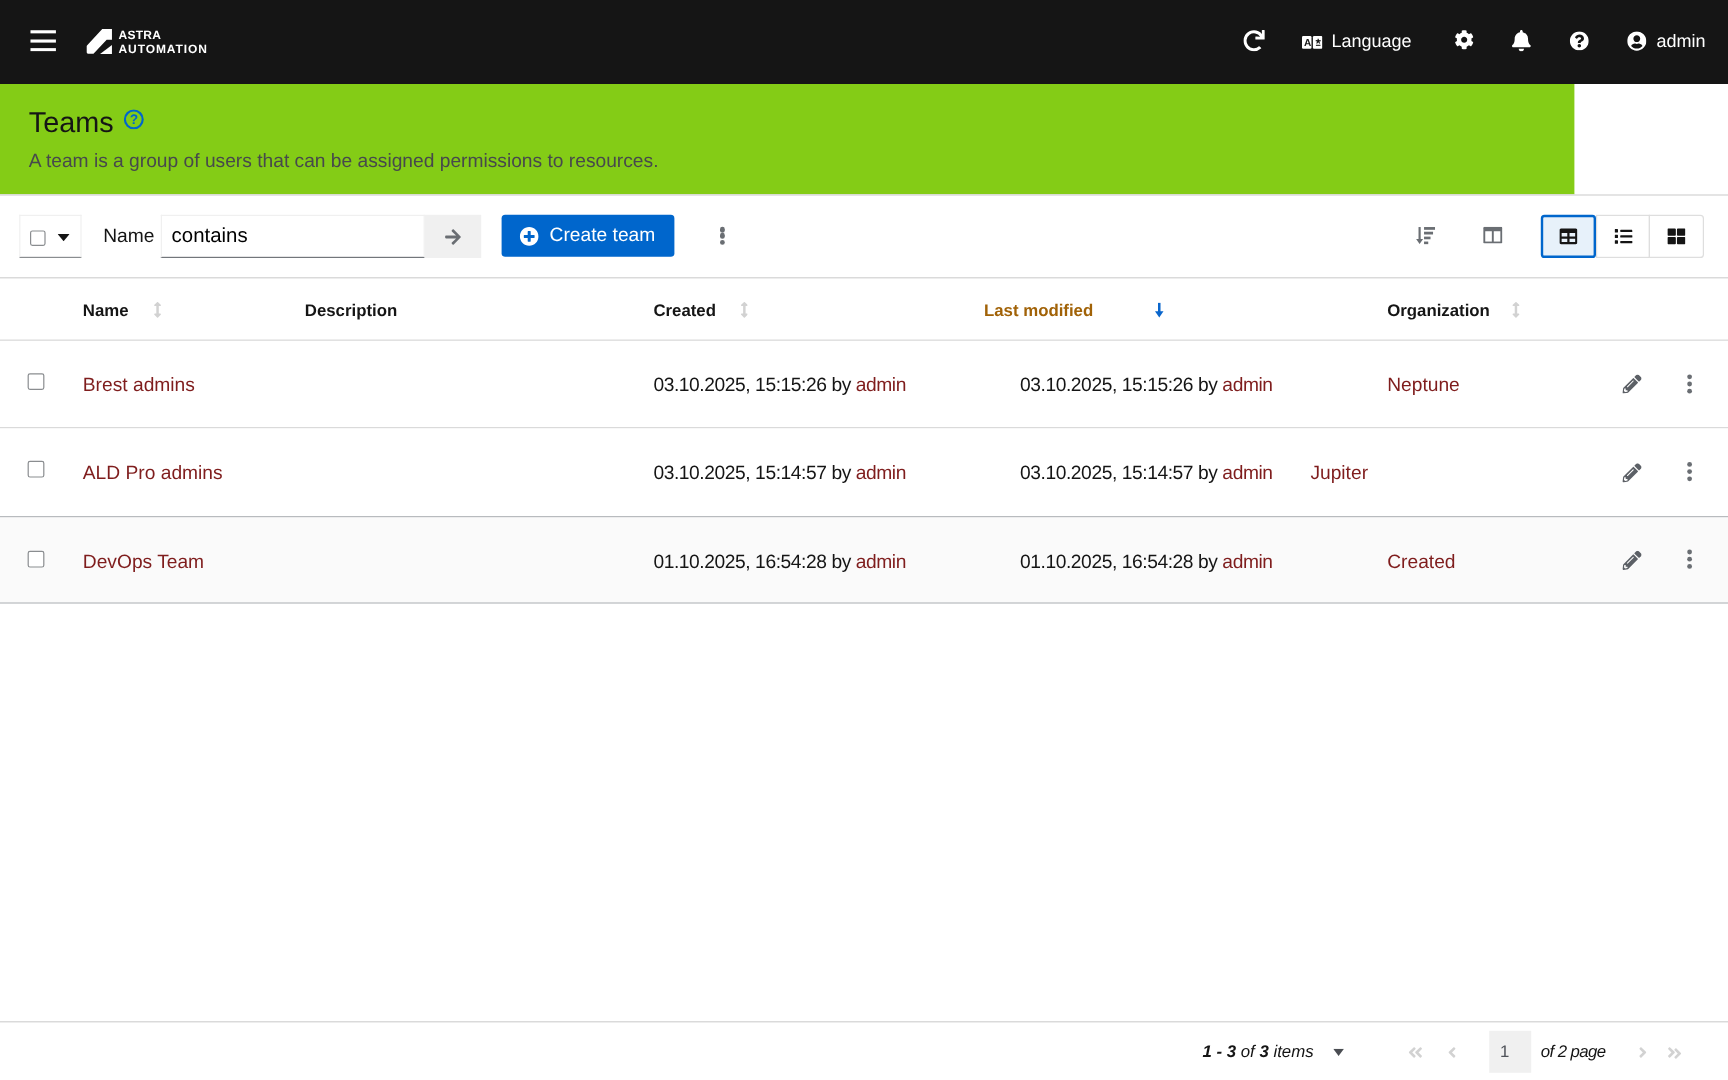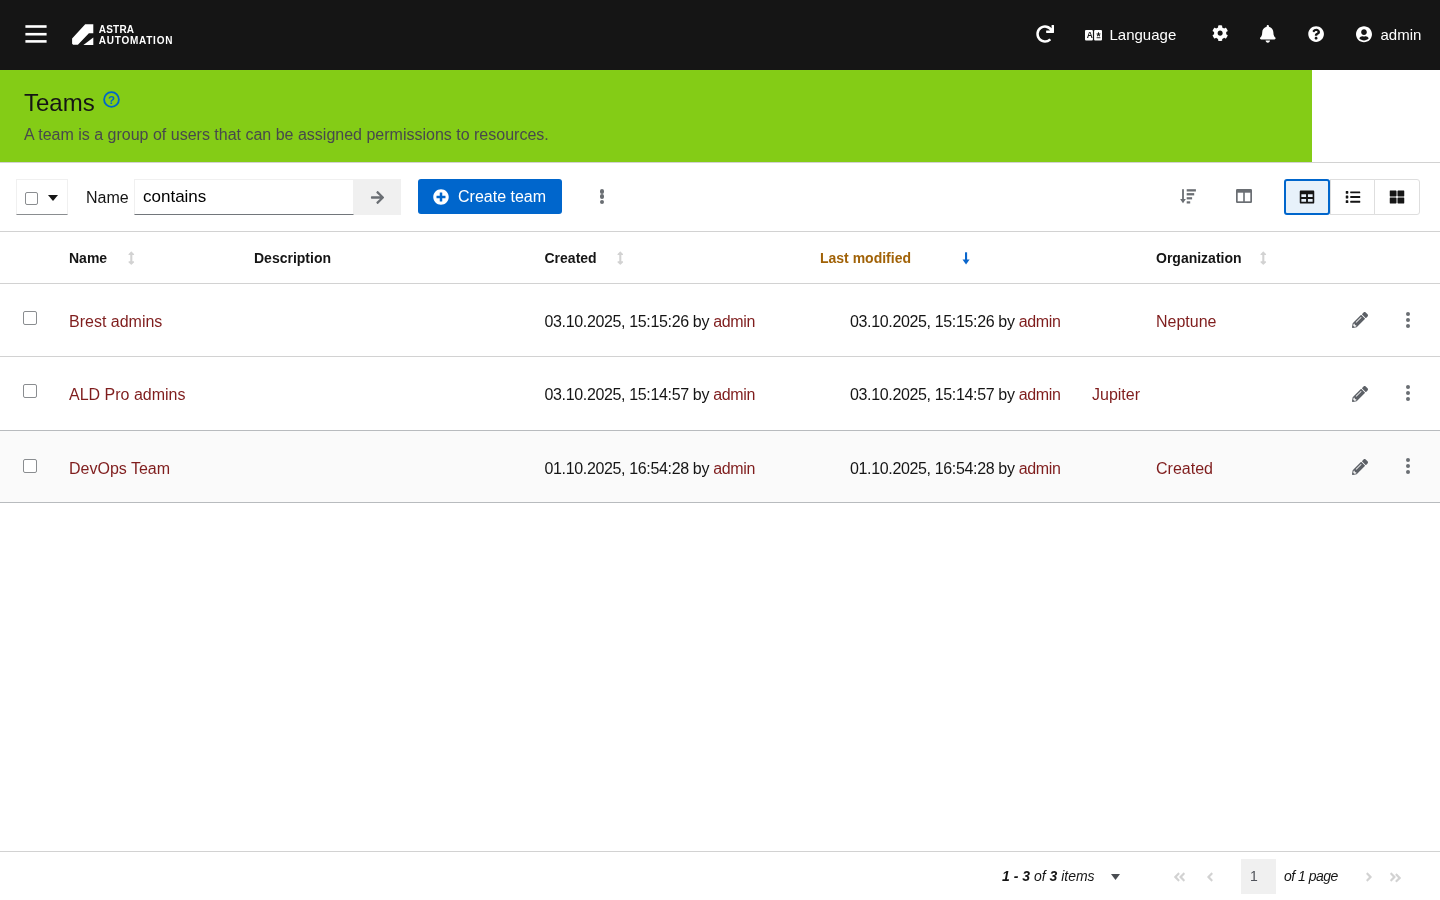--- a/index.html
+++ b/index.html
@@ -238,20 +238,20 @@
   <svg class="abs" style="left:1110.5px; top:21.6px;" width="9" height="6" viewBox="0 0 9 6">
       <path d="M0 0 L9 0 L4.5 6 Z" fill="#4a4d52"></path>
     </svg>
   <svg class="abs" style="left:1173px; top:17.5px;" width="13" height="14" viewBox="0 0 448 512">
       <path fill="#d2d2d2" d="M223.7 239l136-136c9.4-9.4 24.6-9.4 33.9 0l22.6 22.6c9.4 9.4 9.4 24.6 0 33.9L319.9 256l96.4 96.4c9.4 9.4 9.4 24.6 0 33.9L393.7 409c-9.4 9.4-24.6 9.4-33.9 0l-136-136c-9.5-9.4-9.5-24.6-.1-34zm-192 34l136 136c9.4 9.4 24.6 9.4 33.9 0l22.6-22.6c9.4-9.4 9.4-24.6 0-33.9L127.9 256l96.4-96.4c9.4-9.4 9.4-24.6 0-33.9L201.7 103c-9.4-9.4-24.6-9.4-33.9 0l-136 136c-9.5 9.4-9.5 24.6-.1 34z"></path>
     </svg>
   <svg class="abs" style="left:1206px; top:17.5px;" width="8" height="14" viewBox="0 0 256 512">
       <path fill="#d2d2d2" d="M31.7 239l136-136c9.4-9.4 24.6-9.4 33.9 0l22.6 22.6c9.4 9.4 9.4 24.6 0 33.9L127.9 256l96.4 96.4c9.4 9.4 9.4 24.6 0 33.9L201.7 409c-9.4 9.4-24.6 9.4-33.9 0l-136-136c-9.5-9.4-9.5-24.6-.1-34z"></path>
     </svg>
   <div id="pageinput">1</div>
-  <div class="fcell" style="left:1284px; letter-spacing:-0.5px;">of 1 page</div>
+  <div class="fcell" style="left:1284px; letter-spacing:-0.5px;">of 2 page</div>
   <svg class="abs" style="left:1365px; top:17.5px;" width="8" height="14" viewBox="0 0 256 512">
       <path fill="#d2d2d2" d="M224.3 273l-136 136c-9.4 9.4-24.6 9.4-33.9 0l-22.6-22.6c-9.4-9.4-9.4-24.6 0-33.9l96.4-96.4-96.4-96.4c-9.4-9.4-9.4-24.6 0-33.9L54.3 103c9.4-9.4 24.6-9.4 33.9 0l136 136c9.5 9.4 9.5 24.6.1 34z"></path>
     </svg>
   <svg class="abs" style="left:1389px; top:17.5px;" width="13" height="14" viewBox="0 0 448 512">
       <path fill="#d2d2d2" d="M224.3 273l-136 136c-9.4 9.4-24.6 9.4-33.9 0l-22.6-22.6c-9.4-9.4-9.4-24.6 0-33.9l96.4-96.4-96.4-96.4c-9.4-9.4-9.4-24.6 0-33.9L54.3 103c9.4-9.4 24.6-9.4 33.9 0l136 136c9.5 9.4 9.5 24.6.1 34zm192 34l-136 136c-9.4 9.4-24.6 9.4-33.9 0l-22.6-22.6c-9.4-9.4-9.4-24.6 0-33.9l96.4-96.4-96.4-96.4c-9.4-9.4-9.4-24.6 0-33.9l22.6-22.6c9.4-9.4 24.6-9.4 33.9 0l136 136c9.4 9.4 9.4 24.6 0 33.8z"></path>
     </svg>
 </div>
 
 </body></html>

